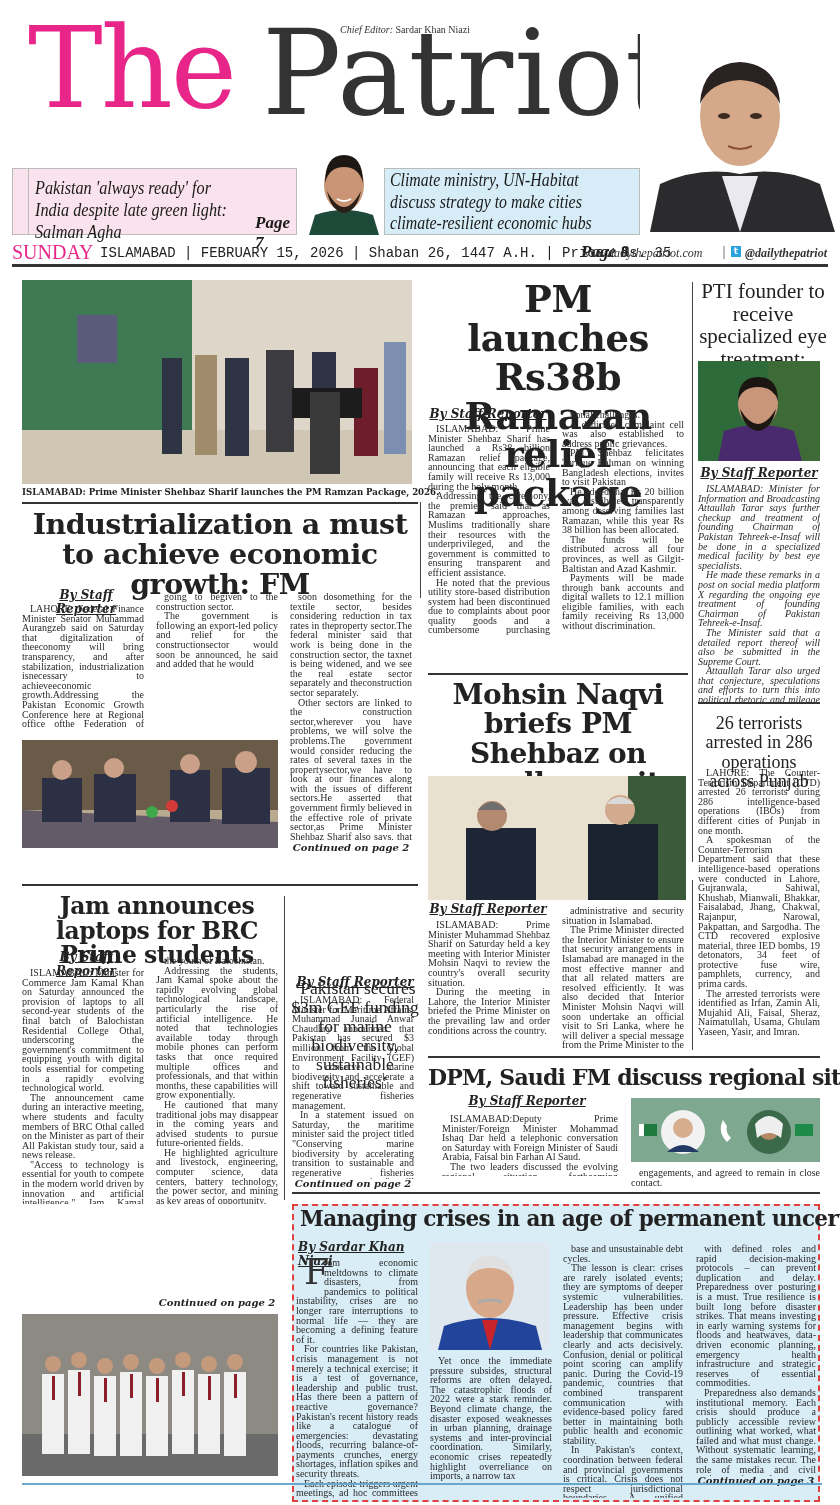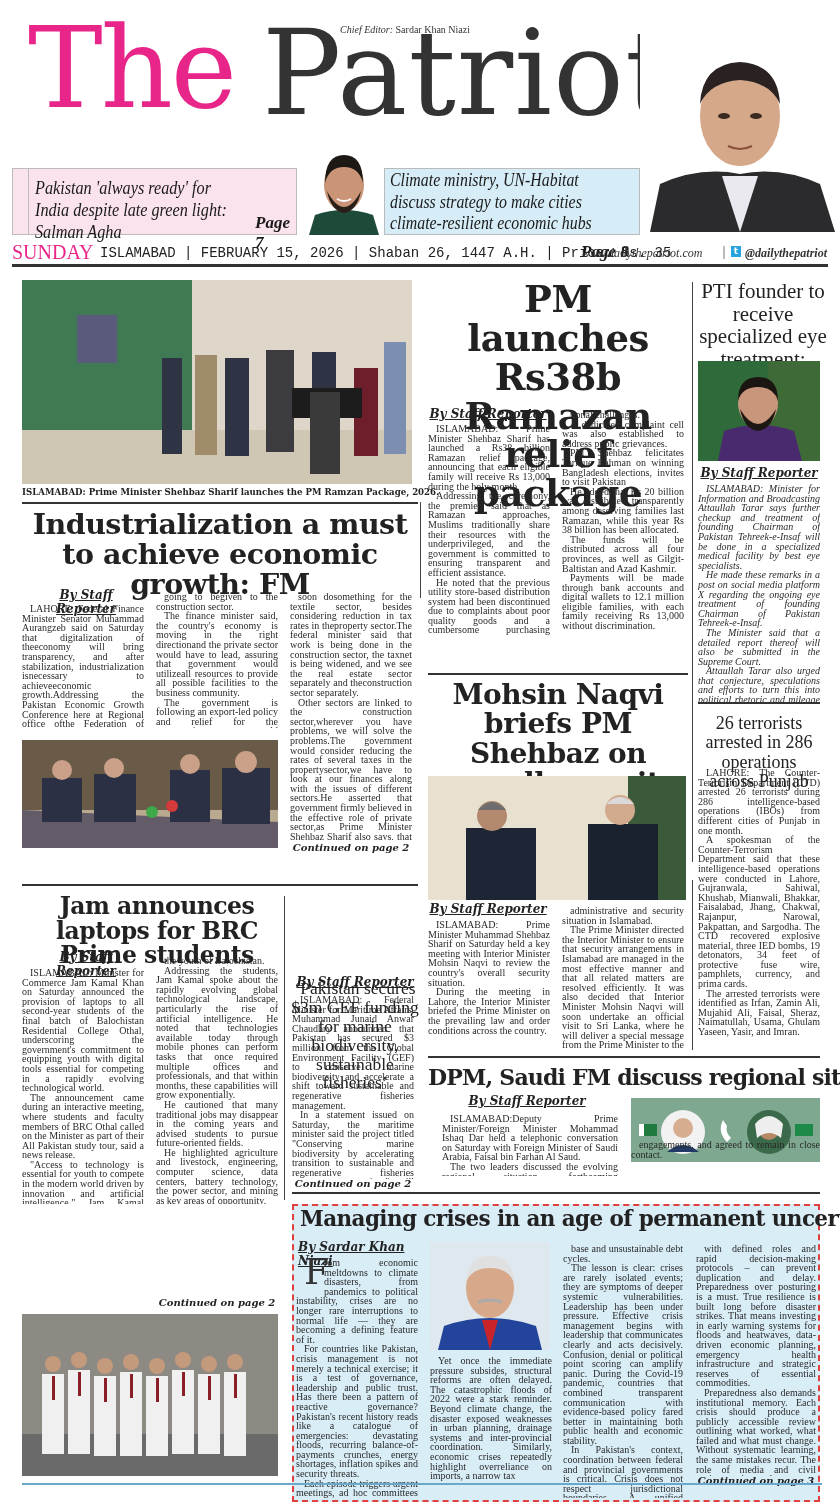--- a/index.html
+++ b/index.html
@@ -152,21 +152,20 @@
     <p>The arrested terrorists were identified as Irfan, Zamin Ali, Mujahid Ali, Faisal, Sheraz, Naimatullah, Usama, Ghulam Yaseen, Yasir, and Imran.</p>
 </div>
 
 <div class="abs headline" style="left:22px; top:510px; width:396px; font-size:28.5px;">Industrialization a must to achieve economic growth: FM</div>
 <div class="abs byline" style="left:36px; top:588px; width:100px;">By Staff Reporter</div>
 <div class="abs body-text" style="left:22px; top:604px; width:122px; height:124px; overflow:hidden;">
   <p>LAHORE: Federal Finance Minister Senator Muhammad Aurangzeb said on Saturday that digitalization of theeconomy will bring transparency, and after stabilization, industrialization isnecessary to achieveeconomic growth.Addressing the Pakistan Economic Growth Conference here at Regional office ofthe Federation of PakistanChamber of Commerce and Industry (FPCCI), he added that relief is</p>
 </div>
 <div class="abs body-text" style="left:156px; top:592px; width:122px; height:136px; overflow:hidden;">
   <p>going to begiven to the construction sector.</p>
-    <p>The finance minister said, the country's economy is moving in the right directionand the private sector would have to lead, assuring that government would utilizeall resources to provide all possible facilities to the business community.</p>
     <p>The government is following an export-led policy and relief for the constructionsector would soon be announced, he said and added that he would</p>
 </div>
 <div class="abs body-text" style="left:290px; top:592px; width:122px; height:248px; overflow:hidden;">
   <p>soon dosomething for the textile sector, besides considering reduction in tax rates in theproperty sector.The federal minister said that work is being done in the construction sector, the taxnet is being widened, and we see the real estate sector separately and theconstruction sector separately.</p>
     <p>Other sectors are linked to the construction sector,wherever you have problems, we will solve the problems.The government would consider reducing the rates of several taxes in the propertysector,we have to look at our finances along with the issues of different sectors.He asserted that government firmly believed in the effective role of private sector,as Prime Minister Shehbaz Sharif also says, that the private sector would have tocome forward and the government would provide all resources and facilitiesaccording to its capacity.He said that the business community must</p>
 </div>
 <div class="abs photo" style="left:22px; top:740px; width:256px; height:108px;">
   <svg width="256" height="108" viewBox="0 0 256 108">
     <rect width="256" height="108" fill="#6a5a48"></rect>
     <rect y="70" width="256" height="38" fill="#b9a98f"></rect>
@@ -295,21 +294,21 @@
     <circle cx="52" cy="34" r="22" fill="#f2f2f2"></circle>
     <circle cx="52" cy="30" r="10" fill="#d7ad8f"></circle>
     <path d="M36 54 Q52 40 68 54 Z" fill="#233a66"></path>
     <path d="M92 22 Q86 34 96 44 L100 40 Q94 34 96 28 Z" fill="#fff"></path>
     <circle cx="138" cy="34" r="22" fill="#3b6a4a"></circle>
     <circle cx="138" cy="32" r="10" fill="#b58866"></circle>
     <path d="M124 26 Q138 10 152 26 L150 40 Q138 30 126 40 Z" fill="#eee"></path>
     <rect x="164" y="26" width="18" height="12" fill="#1e8a4a"></rect>
   </svg>
 </div>
-<div class="abs body-text" style="left:631px; top:1140px; width:189px; height:22px; overflow:hidden;">
+<div class="abs body-text" style="left:631px; top:1168px; width:189px; height:22px; overflow:hidden;">
   <p>engagements, and agreed to remain in close contact.</p>
 </div>
 
 <div class="abs op-box"></div>
 <div class="abs headline" style="left:300px; top:1208px; width:512px; font-size:21.5px; white-space:nowrap; text-align:left; letter-spacing:-0.6px;">Managing crises in an age of permanent uncertainty</div>
 <div class="abs byline" style="left:298px; top:1240px; width:120px; text-align:left;">By Sardar Khan Niazi</div>
 <div class="abs" style="left:304px; top:1254px; font-family:'DejaVu Serif',serif; font-size:36px; line-height:36px; color:#333;">F</div>
 <div class="abs body-text" style="left:296px; top:1258px; width:122px; height:240px; overflow:hidden; text-indent:0;">
   <div style="float:left; width:28px; height:30px;"></div>
   <p>rom economic meltdowns to climate disasters, from pandemics to political instability, crises are no longer rare interruptions to normal life — they are becoming a defining feature of it.</p>

